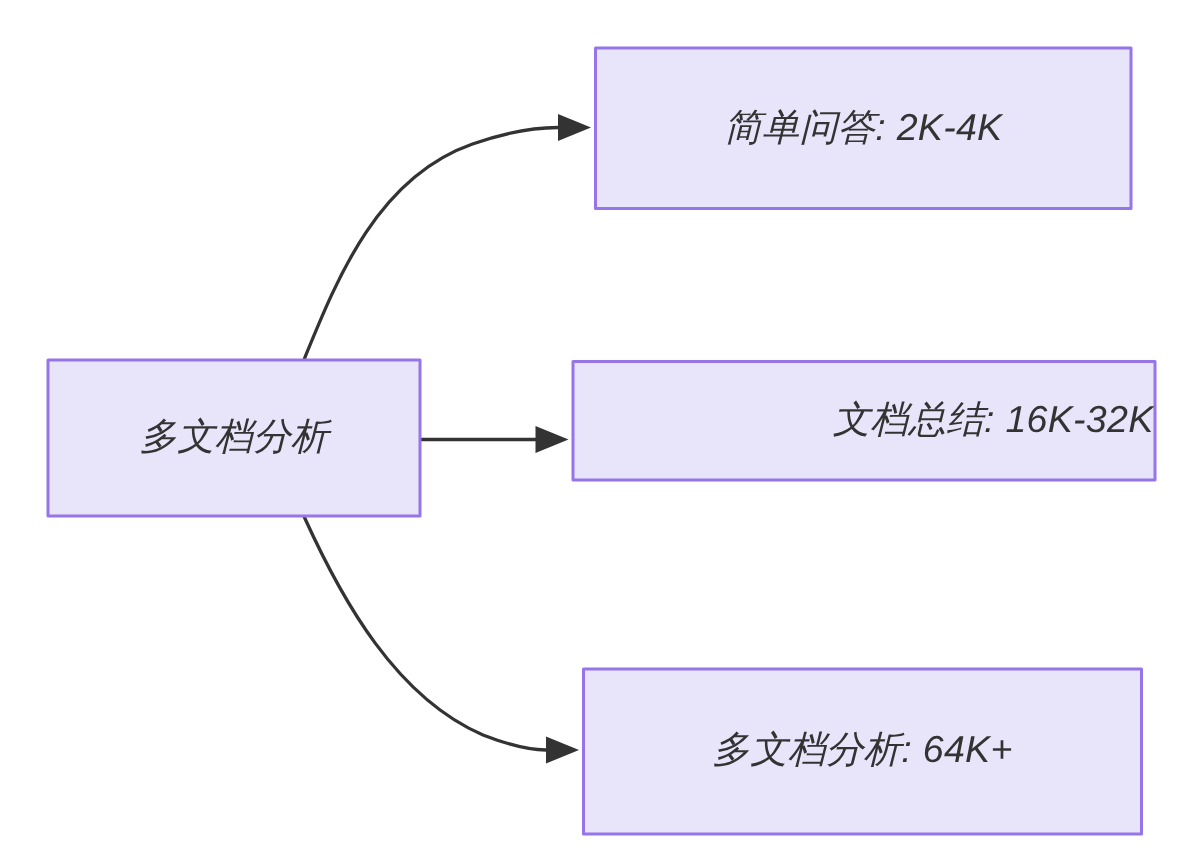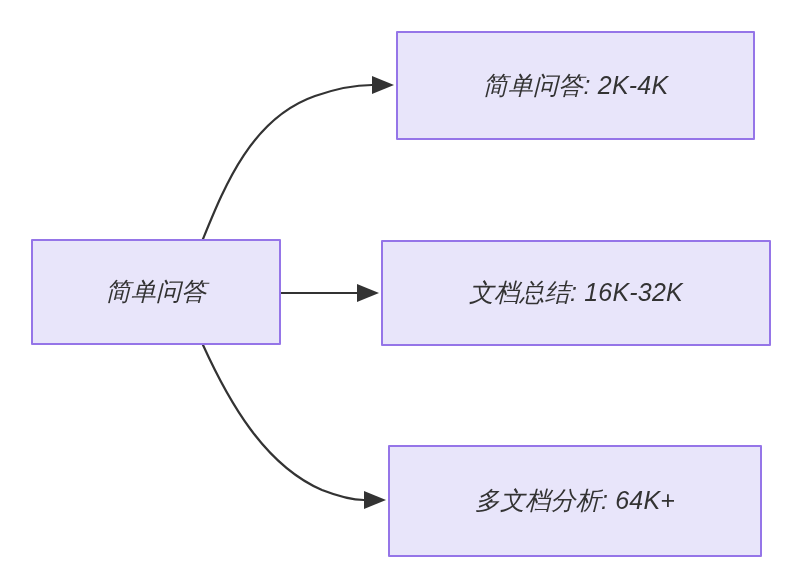--- a/index.html
+++ b/index.html
@@ -58,21 +58,22 @@
   #node-simple-qa {
     left: 396px;
     top: 31px;
     width: 359px;
     height: 109px;
   }
   #node-doc-summary {
     left: 381px;
     top: 240px;
     width: 390px;
-    height: 106px;
+    height: 81px;
+    justify-content: flex-end;
   }
   #node-multi-doc {
     left: 388px;
     top: 445px;
     width: 374px;
     height: 112px;
   }
   .edge-path {
     fill: none;
     stroke: #333333;
@@ -101,21 +102,21 @@
       <polygon class="edge-arrow" points="379,293 357,284 357,302"></polygon>
     </g>
 
     <g>
       <path class="edge-path" d="M 203,345 C 228,400 264,465 322,490 C 340,497 355,500 364,500"></path>
       <polygon class="edge-arrow" points="386,500 364,491 364,509"></polygon>
     </g>
   </svg>
 
   <div class="node" id="node-root">
-    <span class="node-label">简单问答</span>
+    <span class="node-label">多文档分析</span>
   </div>
 
   <div class="node" id="node-simple-qa">
     <span class="node-label">简单问答: 2K-4K</span>
   </div>
 
   <div class="node" id="node-doc-summary">
     <span class="node-label">文档总结: 16K-32K</span>
   </div>
 

